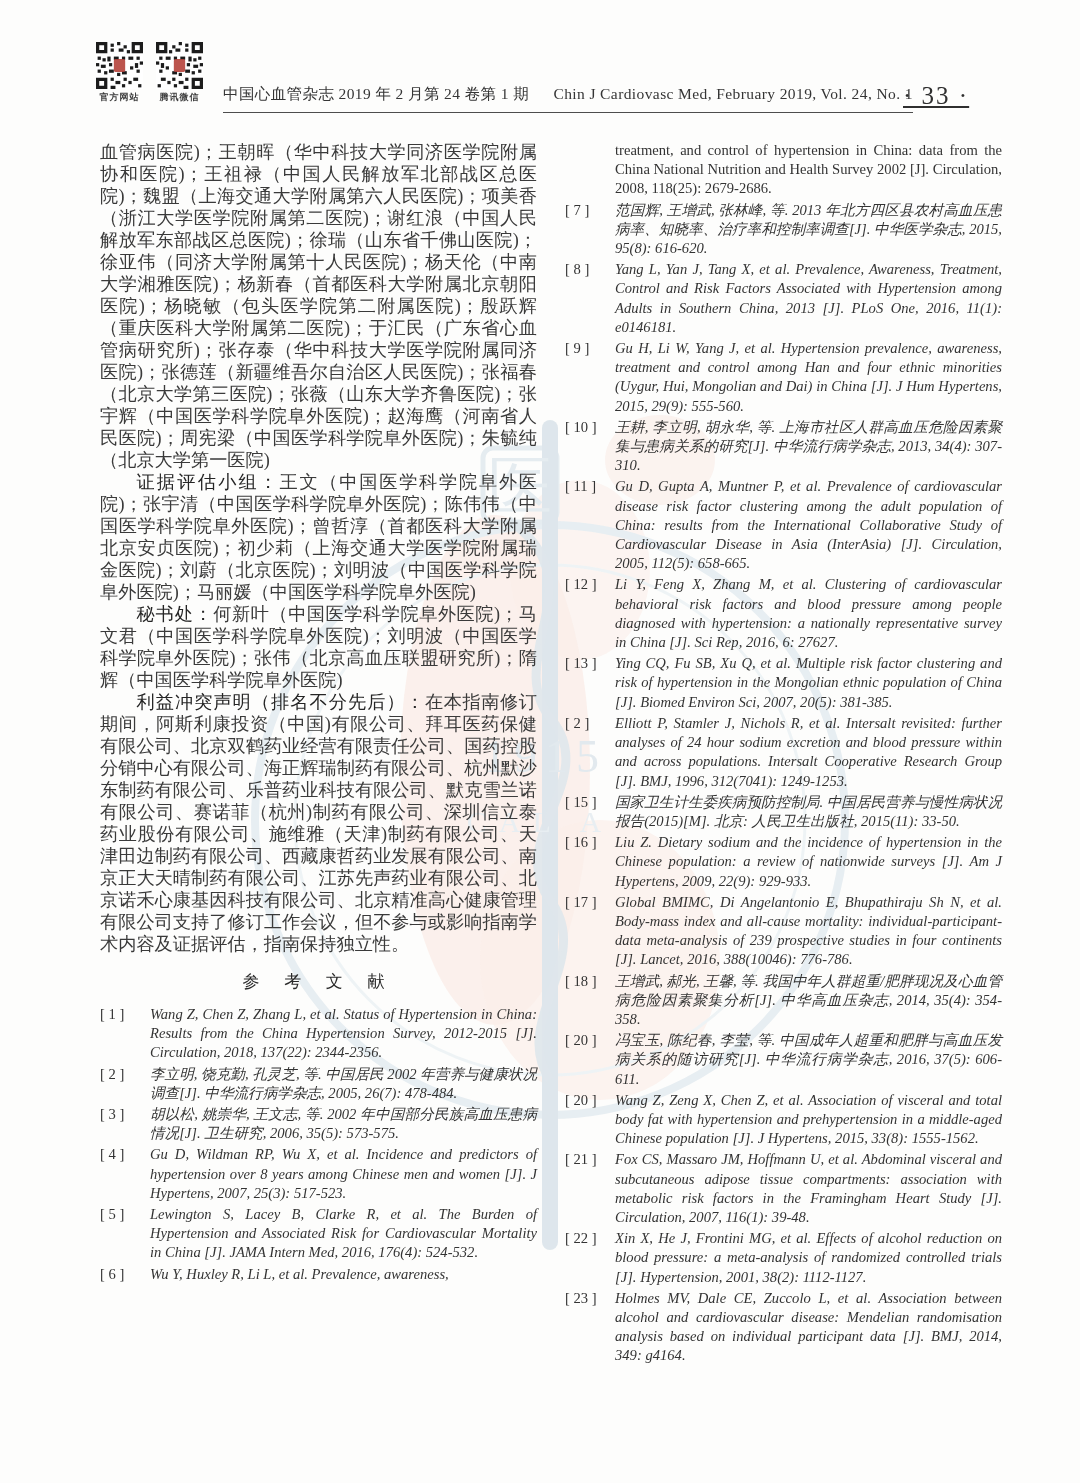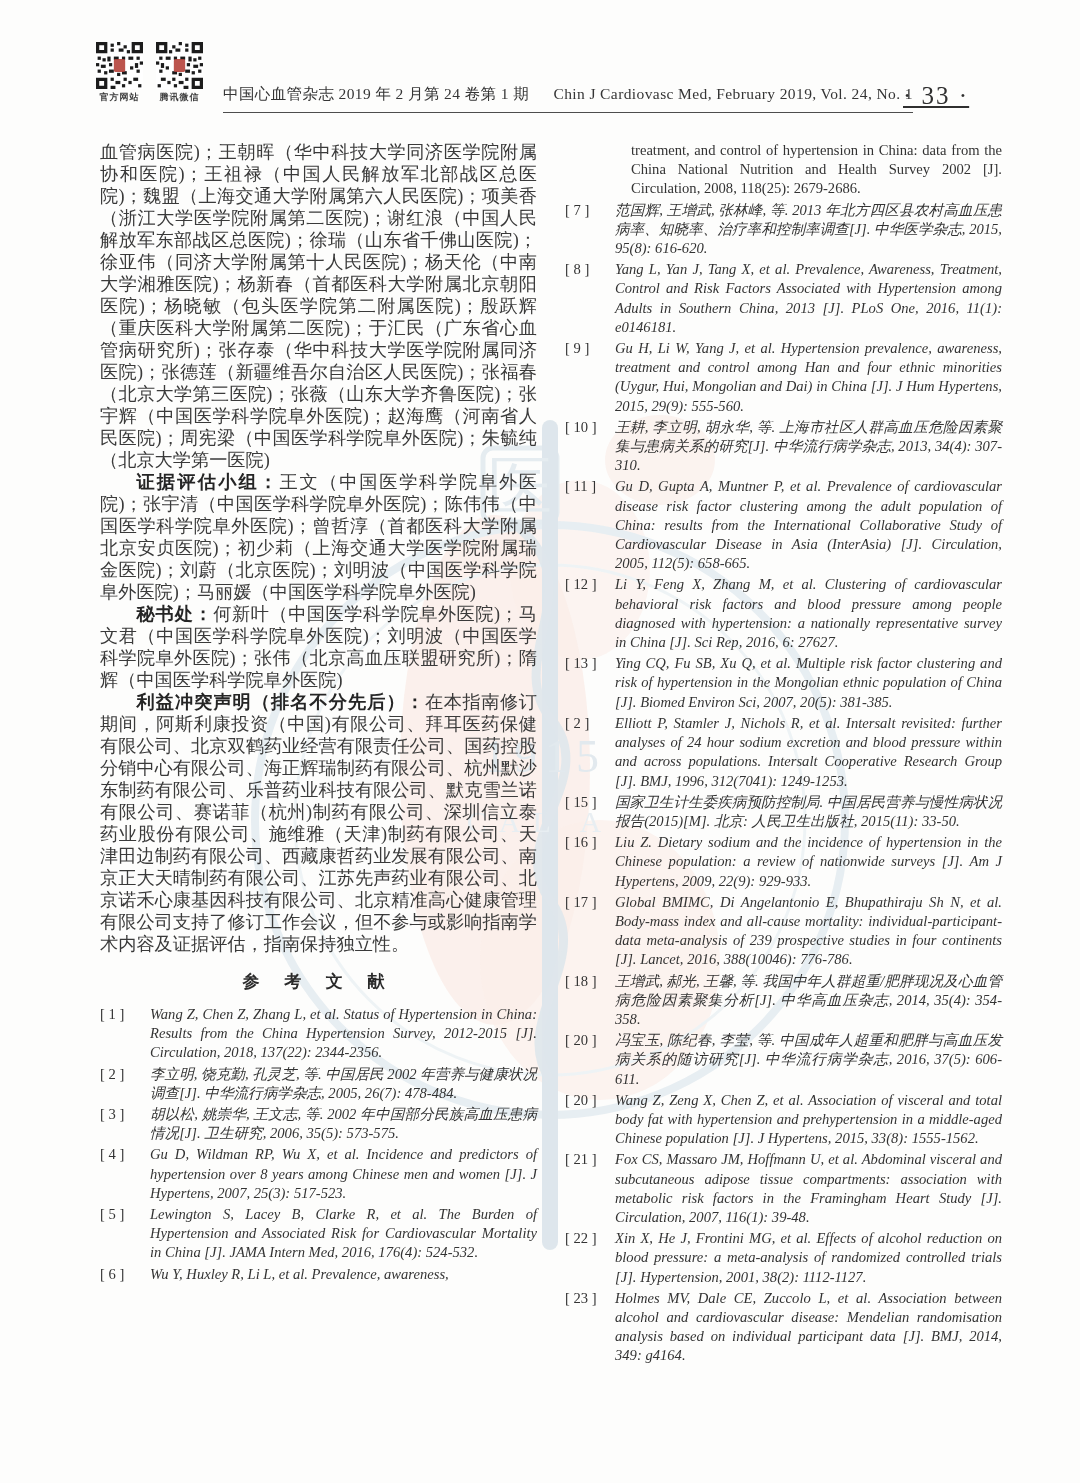--- a/index.html
+++ b/index.html
@@ -35,32 +35,32 @@
     display:flex;gap:28px;z-index:2;
   }
   .col{width:437px;flex:0 0 437px;}
   .cn{
     font-size:18.2px;line-height:22px;text-align:justify;
     margin:0;color:#3a3a3a;
   }
   .sect{text-indent:2em;}
   .sect-head{
     font-family:"Liberation Sans","DejaVu Sans",sans-serif;
-    font-weight:700;color:#252525;letter-spacing:.5px;
+    font-weight:400;color:#252525;letter-spacing:.5px;
   }
   .refs-heading{
     font-family:"Liberation Sans","DejaVu Sans",sans-serif;
-    font-size:17px;font-weight:700;color:#2a2a2a;text-align:center;
+    font-size:17px;font-weight:400;color:#2a2a2a;text-align:center;
     letter-spacing:10px;margin:15px 0 12px 0;
   }
   .ref{display:flex;margin:0 0 2px 0;font-size:14.6px;line-height:19.2px;color:#333;}
   .ref-no{flex:0 0 50px;width:50px;white-space:pre;}
   .ref-text{flex:1;text-align:justify;font-style:italic;}
   .ref-cont{
-    margin:0 0 2px 66px;font-size:14.6px;line-height:19.2px;color:#333;
+    margin:0 0 2px 50px;font-size:14.6px;line-height:19.2px;color:#333;
     text-align:justify;
   }
 </style>
 </head>
 <body>
 
 <div class="page">
 
   <svg class="watermark" width="620" height="880" viewBox="0 0 620 880" aria-hidden="true">
     <ellipse cx="245" cy="370" rx="95" ry="255" fill="#f8ddd4" opacity="0.75"></ellipse>

